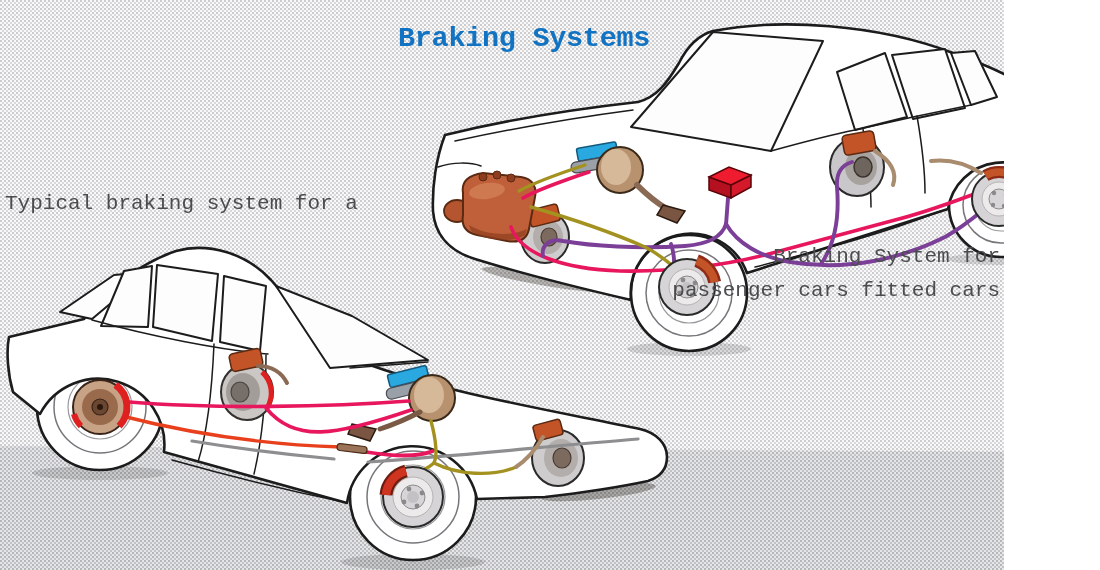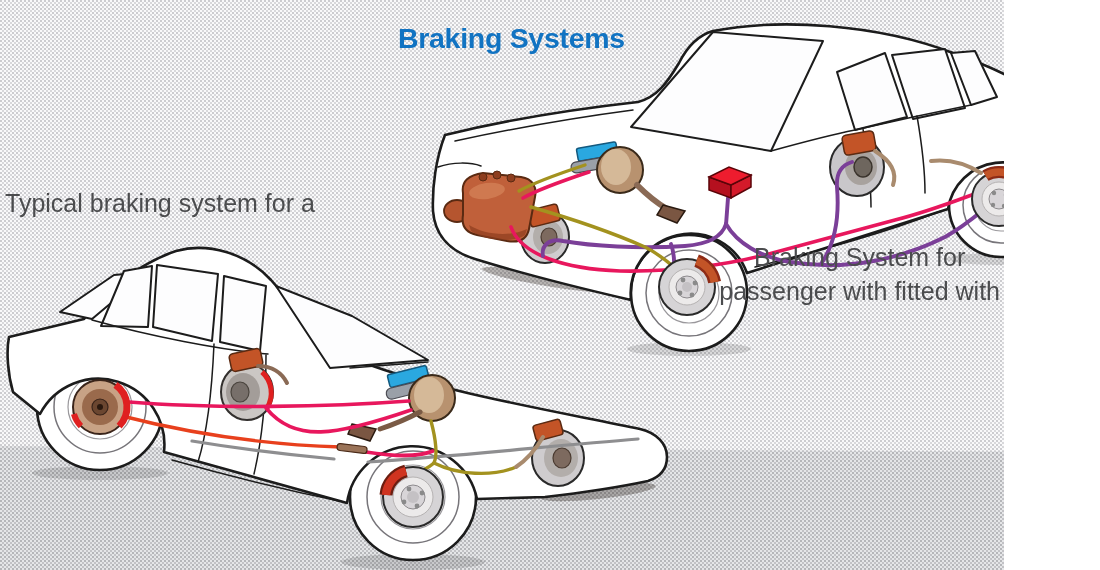--- a/index.html
+++ b/index.html
@@ -1,18 +1,18 @@
 <!DOCTYPE html>
 <html style="--title-blue: #1173c2; --caption-gray: #4b4c4e; --brake-line-crimson: #e8175d; --brake-line-purple: #7b3f98; --brake-line-olive: #a3921f; --brake-line-orange-red: #e8401d; --handbrake-cable-gray: #8e8e90; --hose-tan: #a98b6e; --caliper-orange: #c35427; --caliper-red: #cf3420; --booster-tan: #b8926f; --reservoir-blue: #2aa8e0; --abs-unit-red: #ee1c2e; --abs-pump-copper: #c0603a; --outline-dark: #1c1c1c; --disc-silver: #d6d4d6;"><head>
 <meta charset="utf-8">
 <style>
   html,body{margin:0;padding:0;}
   .stage{
     position:relative; width:1004px; height:570px; overflow:hidden;
-    font-family:Liberation Sans, sans-serif;
+    font-family:Liberation Mono, monospace;
     background-color:#f9f9fa;
     background-image:
       radial-gradient(circle at 1px 1px, rgba(100,100,108,.30) .8px, transparent 1.3px),
       radial-gradient(circle at 1px 1px, rgba(100,100,108,.22) .8px, transparent 1.3px);
     background-size:4px 4px,4px 4px;
     background-position:0 0,2px 2px;
   }
   .floor{
     position:absolute; inset:0;
     background-color:#e5e6e8;
@@ -21,23 +21,23 @@
       radial-gradient(circle at 1px 1px, rgba(88,88,95,.25) .8px, transparent 1.3px);
     background-size:4px 4px,4px 4px;
     background-position:0 0,2px 2px;
     clip-path:polygon(0px 446px,1100px 452px,1100px 570px,0px 570px);
   }
   .title{
     position:absolute; left:398px; top:22px;
     font-size:28.5px; font-weight:bold; letter-spacing:-.3px;
     color:var(--title-blue,#1173c2); white-space:nowrap;
   }
-  .caption{ position:absolute; color:var(--caption-gray,#4b4c4e); font-size:25px; }
+  .caption{ position:absolute; color:var(--caption-gray,#4b4c4e); font-size:21px; }
   .caption.left{ left:5px; top:186px; line-height:35px; }
-  .caption.right{ right:4px; top:240px; line-height:34px; text-align:center; }
+  .caption.right{ right:4px; top:240px; line-height:34px; text-align:right; }
   svg{ position:absolute; overflow:visible; }
   #car-abs{ left:425px; top:15px; }
   #car-typical{ left:0px; top:240px; }
 
   .body{ fill:#ffffff; stroke:var(--outline-dark,#1c1c1c); stroke-width:2.6; stroke-linejoin:round; }
   .glass{ fill:#fdfdfe; stroke:var(--outline-dark,#1c1c1c); stroke-width:2; stroke-linejoin:round; }
   .thin{ fill:none; stroke:var(--outline-dark,#1c1c1c); stroke-width:1.5; stroke-linecap:round; }
   .wheel{ fill:#ffffff; stroke:var(--outline-dark,#1c1c1c); stroke-width:2.6; }
   .warc1{ fill:none; stroke:#77757a; stroke-width:1.5; }
   .warc2{ fill:none; stroke:#9a989c; stroke-width:1.2; }
@@ -281,15 +281,15 @@
   </svg>
 
   <div class="title">Braking Systems</div>
 
   <div class="caption left">
     <div>Typical braking system for a</div>
   </div>
 
   <div class="caption right">
     <div>Braking System for</div>
-    <div>passenger with fitted with</div>
+    <div>passenger cars fitted cars</div>
   </div>
 </div>
 
 </body></html>

